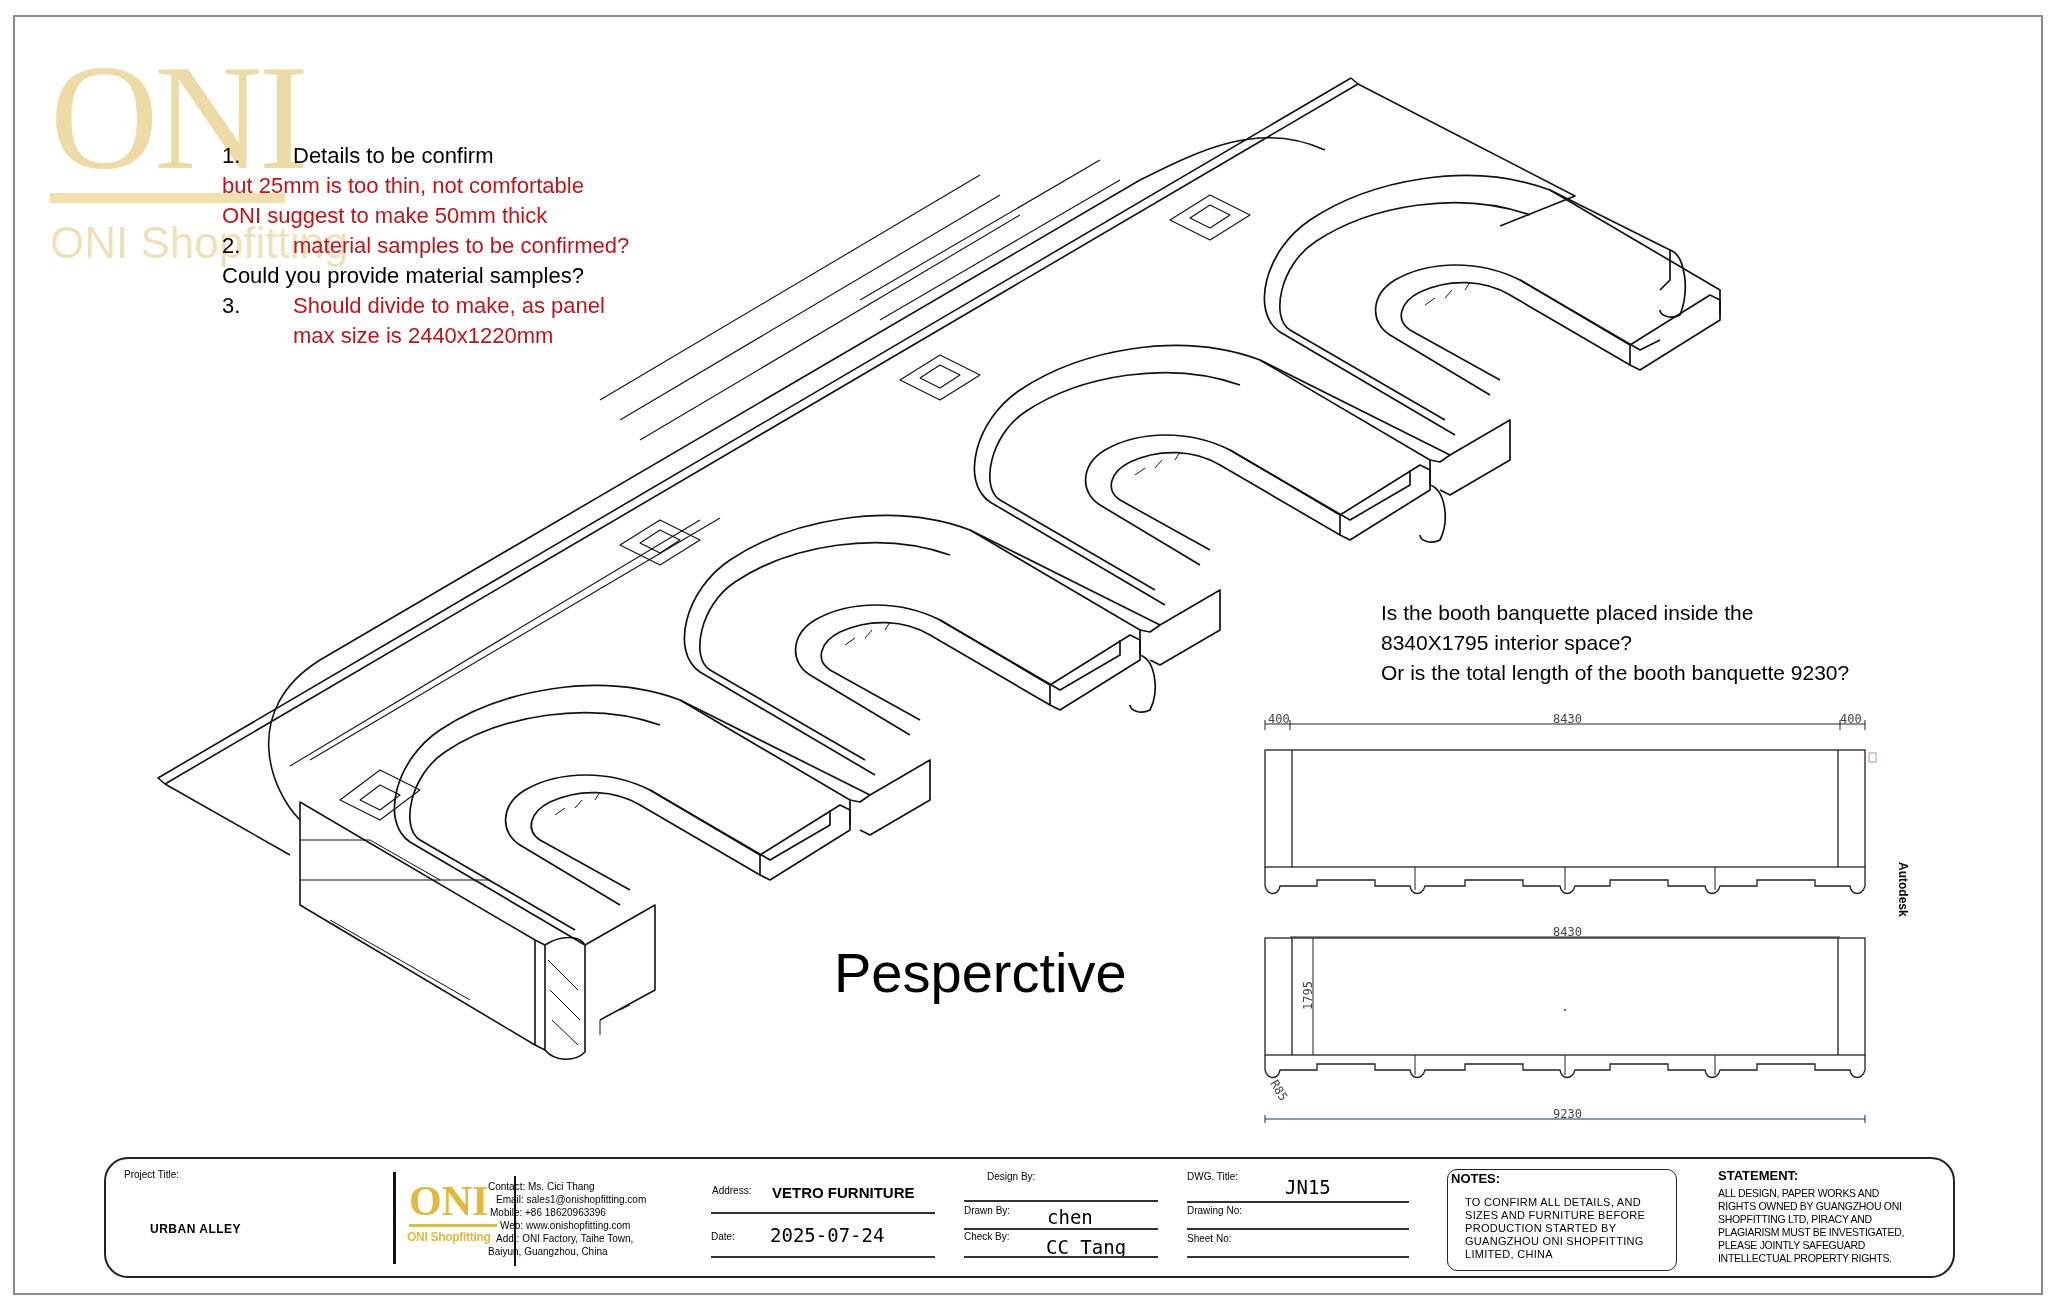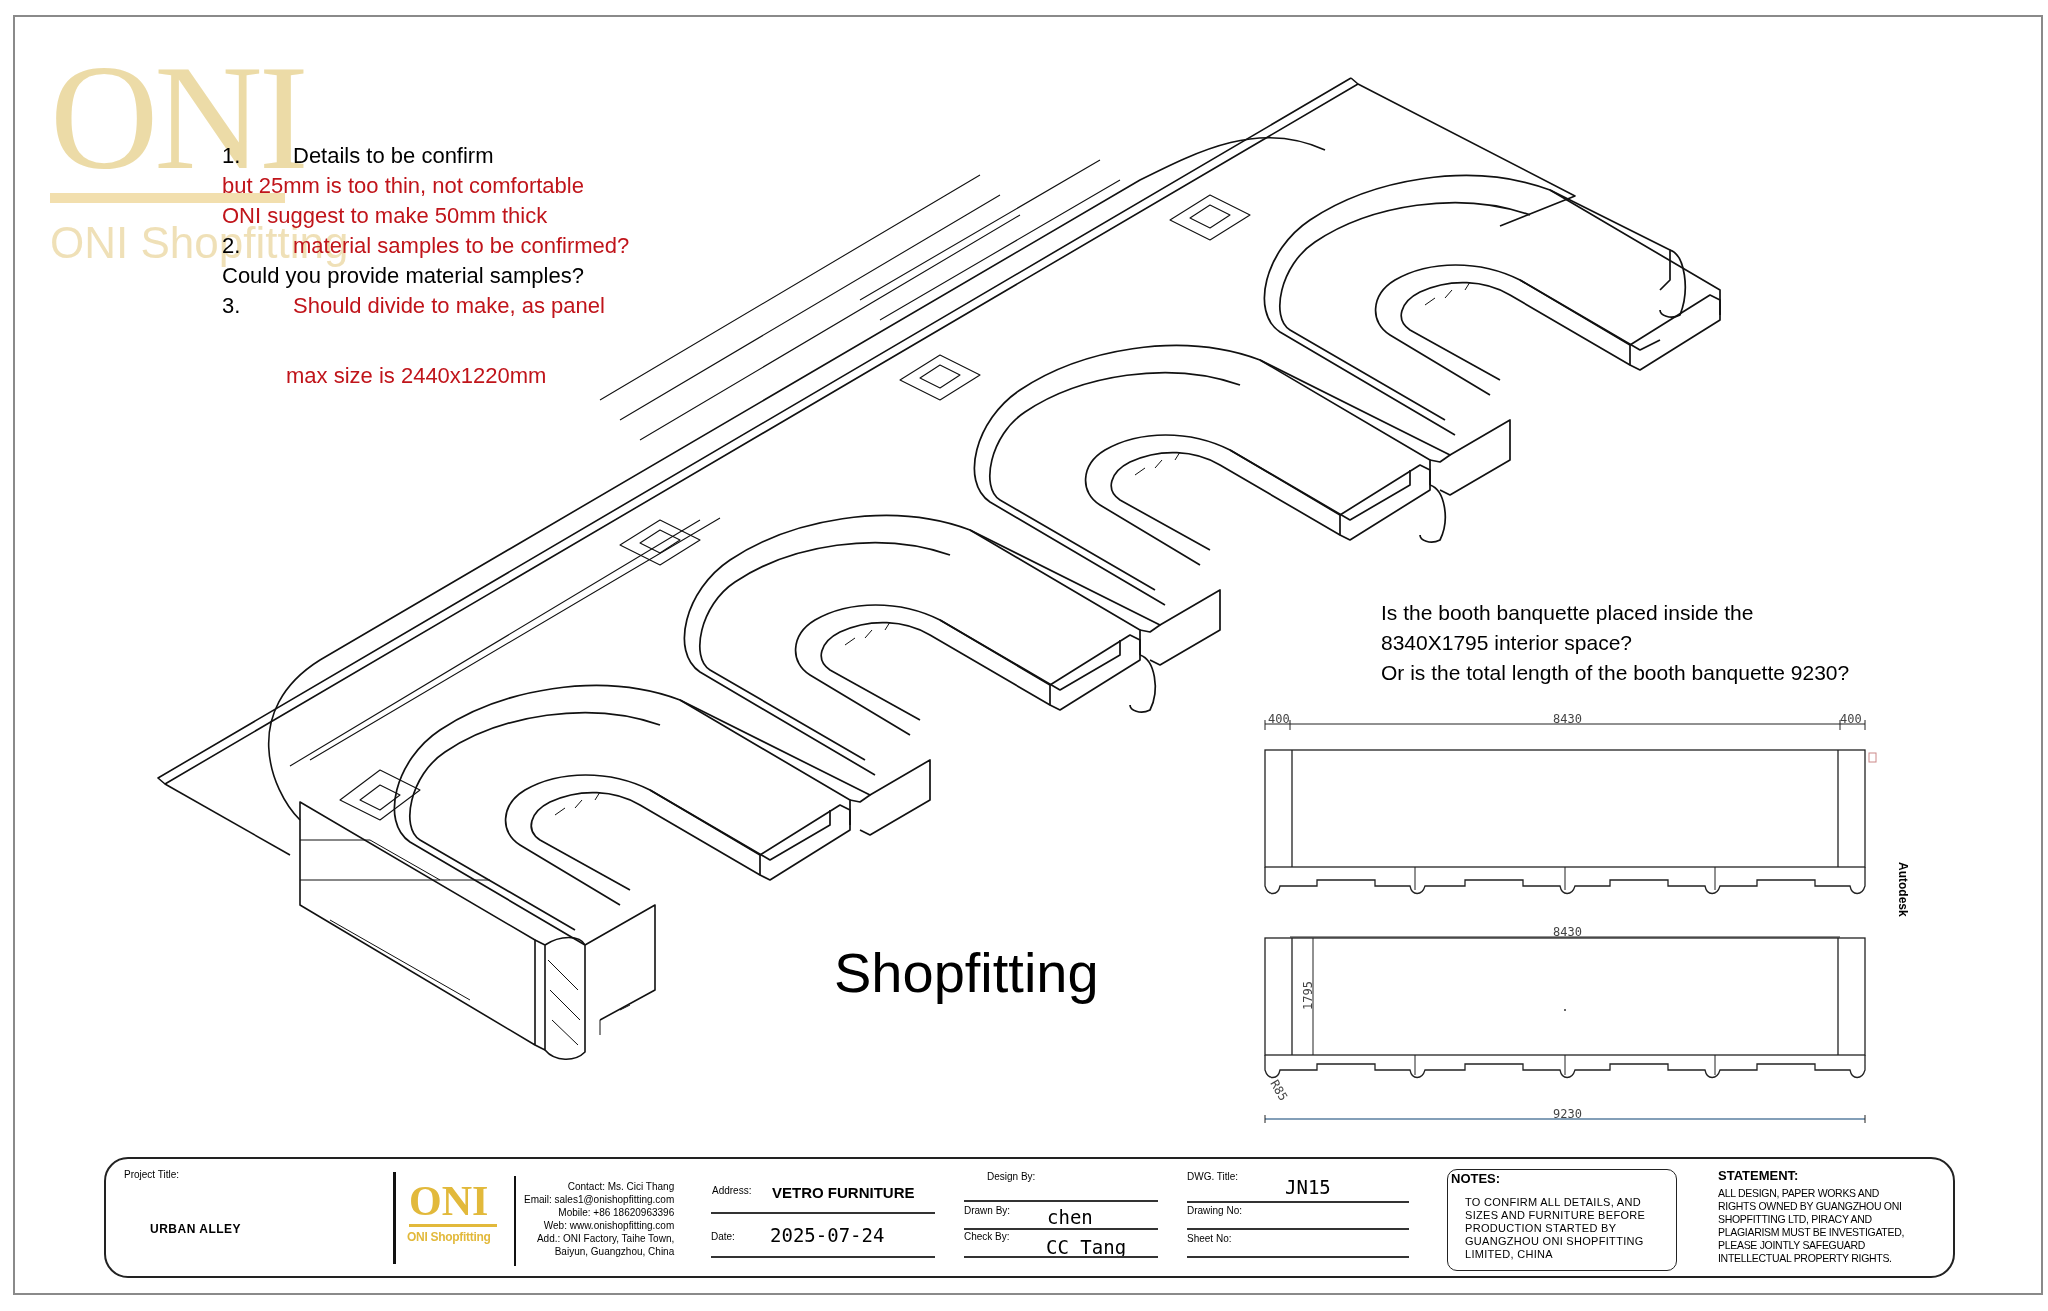--- a/index.html
+++ b/index.html
@@ -15,21 +15,21 @@
   .q{position:absolute;left:1381px;top:598px;font-size:21px;line-height:30px;}
   .persp-title{position:absolute;left:834px;top:940px;font-size:56px;}
   svg{position:absolute;left:0;top:0;}
   .dim{font-family:"DejaVu Sans Mono",monospace;font-size:12px;fill:#444;}
   
   .tb{position:absolute;left:104px;top:1157px;width:1851px;height:121px;border:2px solid #222;border-radius:24px;box-sizing:border-box;}
   .lbl{position:absolute;font-size:10px;font-weight:normal;}
   .val-mono{position:absolute;font-family:"DejaVu Sans Mono",monospace;font-size:19px;}
   .uline{position:absolute;height:0;border-top:2px solid #333;}
   .vsep{position:absolute;width:3px;background:#111;}
-  .contact{position:absolute;left:516px;top:1180px;font-size:10px;line-height:13px;text-align:right;}
+  .contact{position:absolute;left:488px;top:1180px;font-size:10px;line-height:13px;}
   .notes-box{position:absolute;left:1447px;top:1169px;width:230px;height:102px;border:1.5px solid #222;border-radius:10px;box-sizing:border-box;}
   .notes-title{position:absolute;left:1451px;top:1171px;font-size:13px;font-weight:bold;}
   .notes-body{position:absolute;left:1465px;top:1196px;font-size:11px;line-height:13px;letter-spacing:.3px;}
   .stmt-title{position:absolute;left:1718px;top:1168px;font-size:13px;font-weight:bold;}
   .stmt-body{position:absolute;left:1718px;top:1187px;font-size:10.5px;line-height:13px;letter-spacing:-.3px;}
   .autodesk{position:absolute;left:1910px;top:862px;transform:rotate(90deg);transform-origin:left top;font-size:12px;font-weight:bold;}
 </style>
 </head>
 <body>
 
@@ -149,29 +149,29 @@
 
 <div class="note" style="left:222px;top:141px;">1.</div>
 <div class="note" style="left:293px;top:141px;">Details to be confirm</div>
 <div class="note red" style="left:222px;top:171px;">but 25mm is too thin, not comfortable</div>
 <div class="note red" style="left:222px;top:201px;">ONI suggest to make 50mm thick</div>
 <div class="note" style="left:222px;top:231px;">2.</div>
 <div class="note red" style="left:293px;top:231px;">material samples to be confirmed?</div>
 <div class="note" style="left:222px;top:261px;">Could you provide material samples?</div>
 <div class="note" style="left:222px;top:291px;">3.</div>
 <div class="note red" style="left:293px;top:291px;text-align:center;">Should divide to make, as panel</div>
-<div class="note red" style="left:286px;top:321px;margin-top:40px;">max size is 2440x1220mm</div>
+<div class="note red" style="left:293px;top:321px;">max size is 2440x1220mm</div>
 
 <div class="q">
   <div>Is the booth banquette placed inside the</div>
   <div>8340X1795 interior space?</div>
   <div>Or is the total length of the booth banquette 9230?</div>
 </div>
 
-<div class="persp-title">Shopfitting</div>
+<div class="persp-title">Pesperctive</div>
 <div class="autodesk">Autodesk</div>
 
 <div class="tb"></div>
 <div class="lbl" style="left:124px;top:1169px;">Project Title:</div>
 <div class="abs" style="left:150px;top:1222px;font-size:12px;font-weight:bold;letter-spacing:.5px;">URBAN ALLEY</div>
 
 <div class="vsep" style="left:393px;top:1172px;height:92px;"></div>
 <div class="abs" style="left:409px;top:1180px;font-family:'Liberation Serif',serif;font-weight:bold;font-size:42px;line-height:42px;color:#e2b93b;">ONI</div>
 <div class="abs" style="left:409px;top:1224px;width:88px;height:3px;background:#e2b93b;"></div>
 <div class="abs" style="left:407px;top:1230px;font-size:12px;font-weight:bold;color:#e2b93b;letter-spacing:-.3px;">ONI Shopfitting</div>

